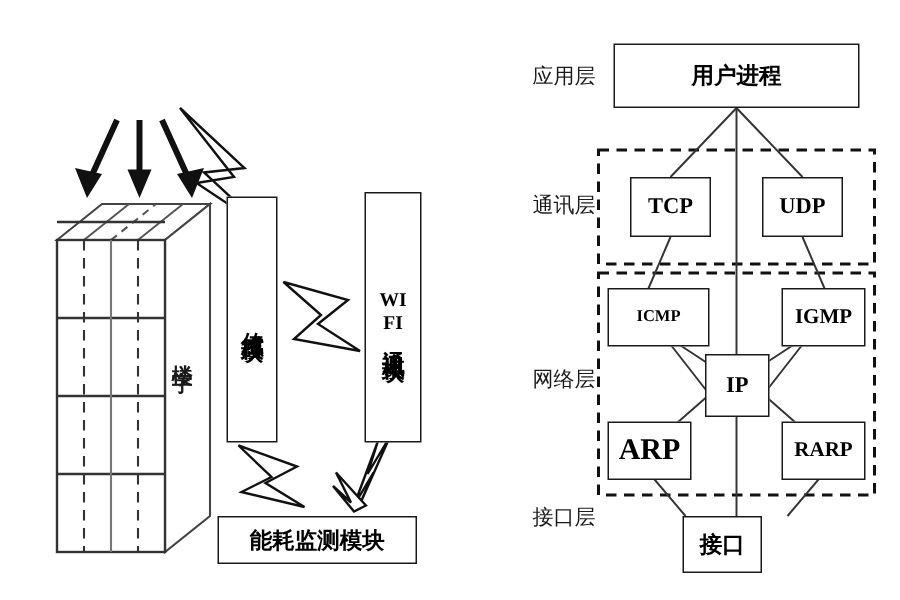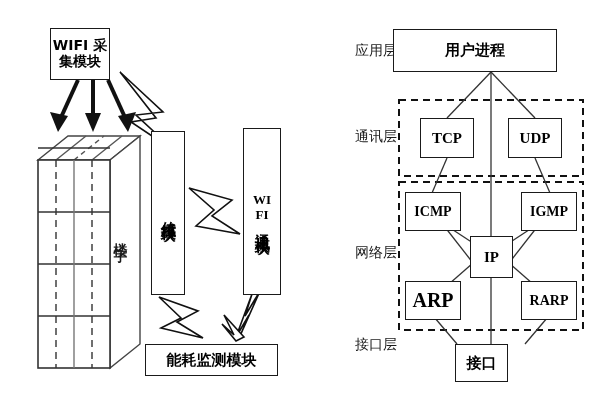--- a/index.html
+++ b/index.html
@@ -120,26 +120,20 @@
     <g stroke="#111111" stroke-width="1.6" fill="#ffffff">
       <polygon points="159,297 198,311 177,322 203,338 161,328 181,318"></polygon>
     </g>
 
     <g stroke="#111111" stroke-width="1.6" fill="#ffffff">
       <polygon points="260,291 240,336 249,315 236,337 252,294 245,316"></polygon>
       <polygon points="244,337 224,315 234,335 222,324 236,341"></polygon>
     </g>
   </svg>
 
-  <div class="box cjk" style="left:50px; top:28px; width:60px; height:52px; font-size:14px;">
-    <div>
-      <div>WIFI 采</div>
-      <div>集模块</div>
-    </div>
-  </div>
 
   <span class="bld-label" style="left:112px; top:232px;">楼宇</span>
 
   <div class="box" style="left:151px; top:131px; width:34px; height:164px;">
     <span class="cjk vert" style="font-size:15px;">传感模块</span>
   </div>
 
   <div class="box" style="left:243px; top:128px; width:38px; height:167px;">
     <div style="display:flex; flex-direction:column; align-items:center; gap:0px;">
       <span class="lat" style="font-size:13px;">WI</span>
@@ -180,33 +174,33 @@
       <line x1="429" y1="311" x2="457" y2="344"></line>
       <line x1="553" y1="311" x2="525" y2="344"></line>
     </g>
   </svg>
 
   <span class="layer-label" style="left:355px; top:42px;">应用层</span>
   <span class="layer-label" style="left:355px; top:128px;">通讯层</span>
   <span class="layer-label" style="left:355px; top:244px;">网络层</span>
   <span class="layer-label" style="left:355px; top:336px;">接口层</span>
 
-  <div class="box cjk" style="left:393px; top:29px; width:164px; height:43px; font-size:15px;">
+  <div class="box cjk" style="left:409px; top:29px; width:164px; height:43px; font-size:15px;">
     <span>用户进程</span>
   </div>
 
   <div class="box lat" style="left:420px; top:118px; width:54px; height:40px; font-size:15px;text-align:center;">
     <span>TCP</span>
   </div>
 
   <div class="box lat" style="left:508px; top:118px; width:54px; height:40px; font-size:15px;">
     <span>UDP</span>
   </div>
 
-  <div class="box lat" style="left:405px; top:192px; width:56px; height:39px; font-size:14px;">
+  <div class="box lat" style="left:405px; top:192px; width:68px; height:39px; font-size:11px;">
     <span>ICMP</span>
   </div>
 
   <div class="box lat" style="left:470px; top:236px; width:43px; height:42px; font-size:15px;">
     <span>IP</span>
   </div>
 
   <div class="box lat" style="left:521px; top:192px; width:56px; height:39px; font-size:14px;">
     <span>IGMP</span>
   </div>

